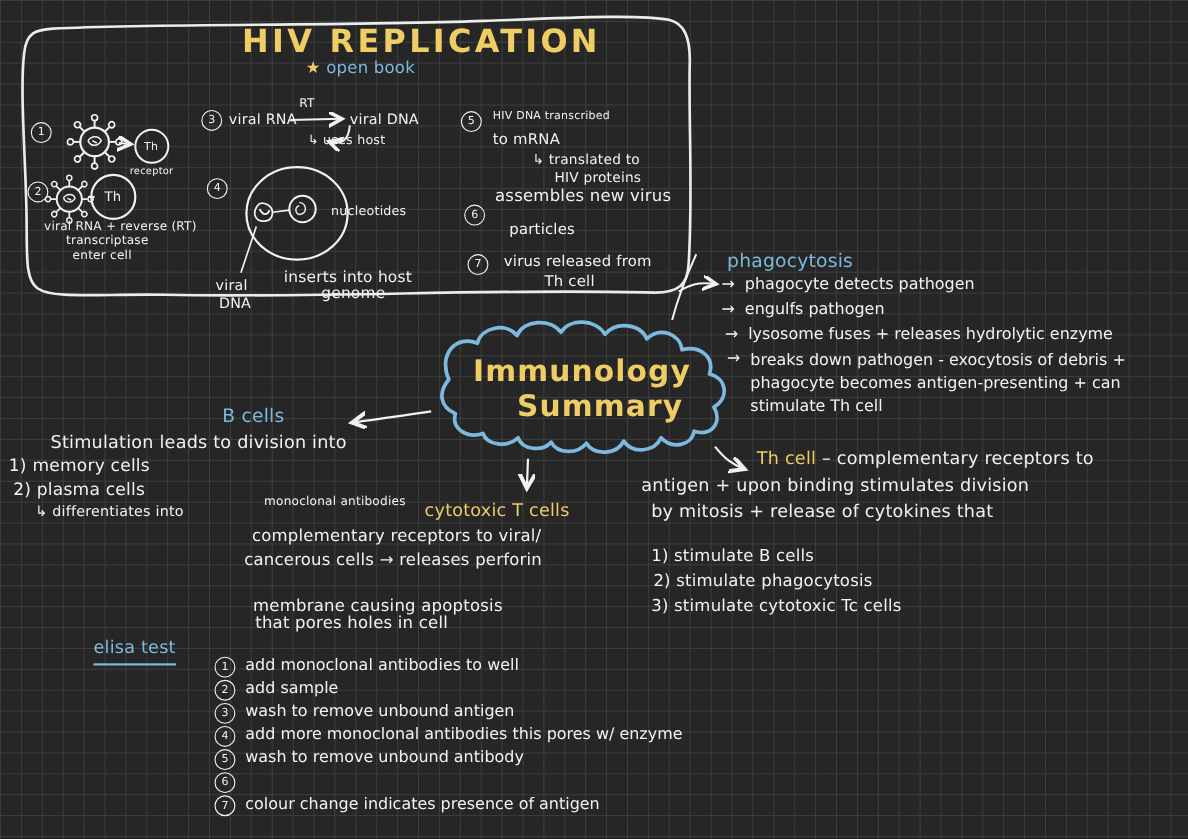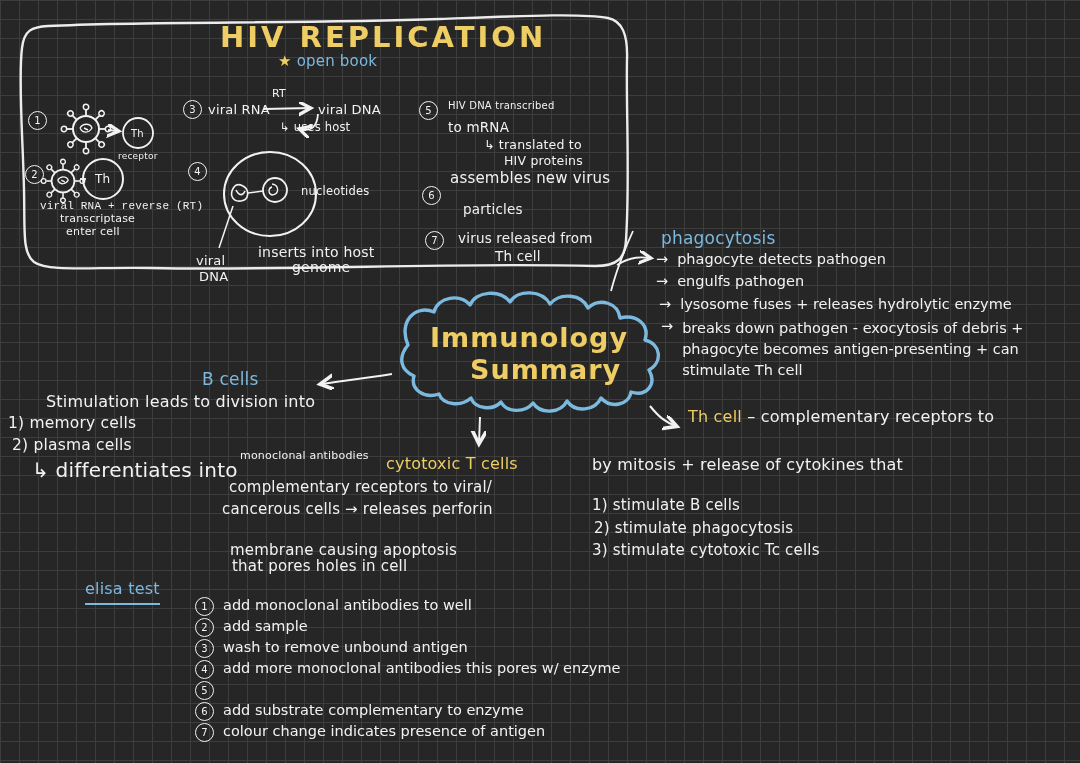--- a/index.html
+++ b/index.html
@@ -104,21 +104,21 @@
     <span class="yellow">★</span>
     <span class="blue">open book</span>
   </div>
 
   <span class="cnum" style="position:absolute;left:28px;top:111px;">1</span>
   <div class="t xs" style="left:131px;top:127px;">Th</div>
   <div class="t" style="left:118px;top:150px;font-size:9px;">receptor</div>
 
   <span class="cnum" style="position:absolute;left:25px;top:165px;">2</span>
   <div class="t" style="left:95px;top:171px;font-size:12px;">Th</div>
-  <div class="t sm" style="left:40px;top:199px;font-size:11px;font-family:Liberation Mono, monospace;">viral RNA + reverse (RT)</div>
+  <div class="t sm" style="left:40px;top:199px;font-size:11px;">viral RNA + reverse (RT)</div>
   <div class="t sm" style="left:60px;top:212px;font-size:11px;">transcriptase</div>
   <div class="t sm" style="left:66px;top:225px;font-size:11px;">enter cell</div>
 
   <span class="cnum" style="position:absolute;left:183px;top:100px;">3</span>
   <div class="t" style="left:208px;top:101px;font-size:13px;">viral RNA</div>
   <div class="t" style="left:272px;top:87px;font-size:11px;">RT</div>
   <div class="t" style="left:318px;top:101px;font-size:13px;">viral DNA</div>
   <div class="t" style="left:280px;top:120px;font-size:11.5px;">↳ uses host</div>
   <div class="t" style="left:301px;top:136px;font-size:11.5px;margin-top:48px;">nucleotides</div>
 
@@ -160,33 +160,34 @@
     <span class="wrap" style="line-height:21px;">breaks down pathogen - exocytosis of debris + phagocyte becomes antigen-presenting + can stimulate Th cell</span>
   </div>
 
   <div class="t cloudtxt yellow" style="left:430px;top:320px;">Immunology</div>
   <div class="t cloudtxt yellow" style="left:470px;top:352px;">Summary</div>
 
   <div class="t head blue" style="left:202px;top:368px;">B cells</div>
   <div class="t" style="left:46px;top:391px;font-size:16px;">Stimulation leads to division into</div>
   <div class="t" style="left:8px;top:413px;font-size:15.5px;">1) memory cells</div>
   <div class="t" style="left:12px;top:435px;font-size:15.5px;">2) plasma cells</div>
-  <div class="t" style="left:32px;top:457px;font-size:20px;">↳ differentiates into</div>
+  <div class="t" style="left:32px;top:457px;font-size:13px;">↳ differentiates into</div>
   <div class="t" style="left:240px;top:449px;font-size:11px;">monoclonal antibodies</div>
 
   <div class="t yellow" style="left:386px;top:453px;font-size:16px;">cytotoxic T cells</div>
   <div class="t" style="left:229px;top:477px;">complementary receptors to viral/</div>
   <div class="t" style="left:222px;top:499px;">cancerous cells → releases perforin</div>
   <div class="t" style="left:232px;top:520px;margin-top:36px;">that pores holes in cell</div>
   <div class="t" style="left:230px;top:540px;">membrane causing apoptosis</div>
 
   <div class="t" style="left:688px;top:406px;font-size:16px;">
     <span class="yellow">Th cell</span>
     <span>– complementary receptors to</span>
   </div>
+  <div class="t" style="left:583px;top:430px;font-size:16px;">antigen + upon binding stimulates division</div>
   <div class="t" style="left:592px;top:454px;font-size:16px;">by mitosis + release of cytokines that</div>
   <div class="t" style="left:592px;top:495px;">1) stimulate B cells</div>
   <div class="t" style="left:594px;top:518px;">2) stimulate phagocytosis</div>
   <div class="t" style="left:592px;top:540px;">3) stimulate cytotoxic Tc cells</div>
 
   <div class="t blue underline-blue" style="left:85px;top:578px;font-size:16px;">elisa test</div>
 
   <div class="row" style="left:195px;top:597px;">
     <span class="cnum">1</span>
     <span>add monoclonal antibodies to well</span>
@@ -198,23 +199,23 @@
   <div class="row" style="left:195px;top:639px;">
     <span class="cnum">3</span>
     <span>wash to remove unbound antigen</span>
   </div>
   <div class="row" style="left:195px;top:660px;">
     <span class="cnum">4</span>
     <span>add more monoclonal antibodies this pores w/ enzyme</span>
   </div>
   <div class="row" style="left:195px;top:681px;">
     <span class="cnum">5</span>
+    <span>wash to remove unbound antibody</span>
   </div>
   <div class="row" style="left:195px;top:702px;">
     <span class="cnum">6</span>
-    <span>add substrate complementary to enzyme</span>
   </div>
   <div class="row" style="left:195px;top:723px;">
     <span class="cnum">7</span>
     <span>colour change indicates presence of antigen</span>
   </div>
 
 </div>
 
 </body></html>

